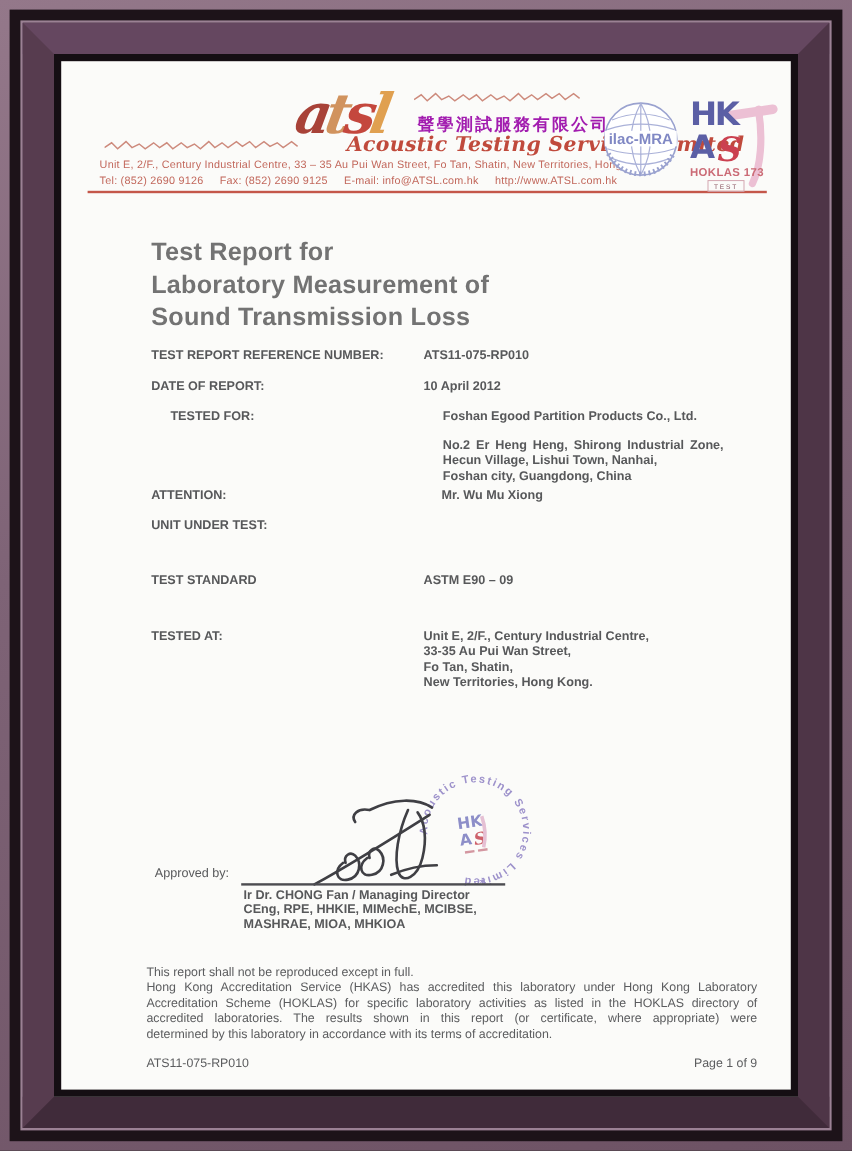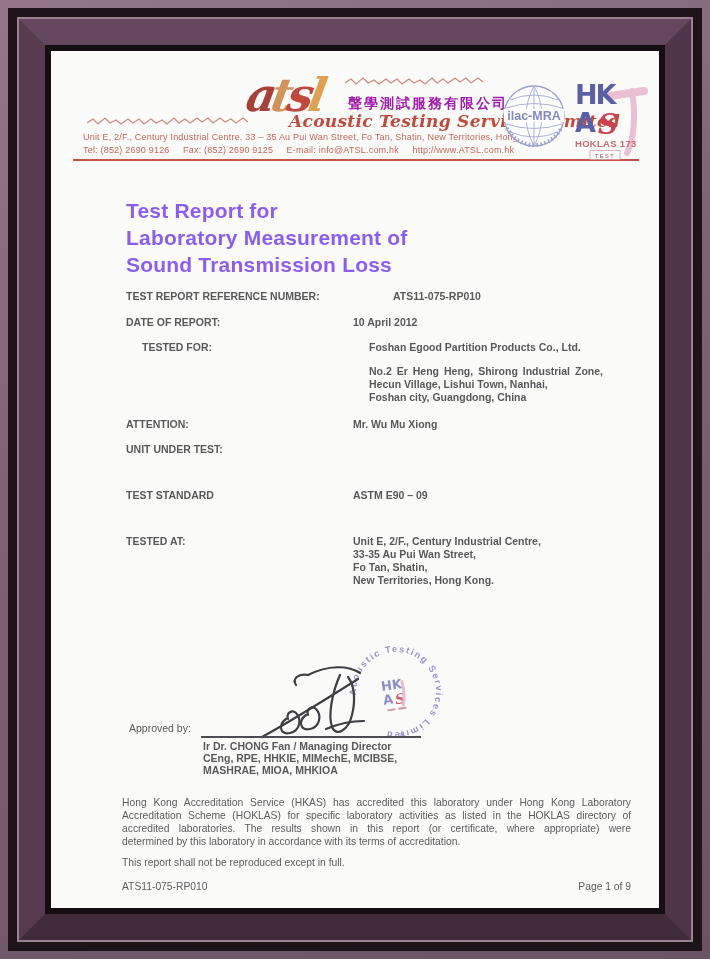--- a/index.html
+++ b/index.html
@@ -27,21 +27,21 @@
              letter-spacing:-5px;transform:skewX(-10deg);}
   #chinese-name{position:absolute;left:297px;top:44px;font-size:14px;font-weight:bold;
                 color:#a21caf;letter-spacing:2px;}
   #script-name{position:absolute;left:238px;top:60px;font-family:"DejaVu Serif",serif;
                font-style:italic;font-weight:bold;font-size:17px;color:#c04a3c;letter-spacing:.3px;}
   #ilac-logo{position:absolute;left:451px;top:32px;}
   #hkas-logo{position:absolute;left:523px;top:26px;}
 
   
   #report-title{position:absolute;left:75px;top:146px;font-size:21px;font-weight:bold;
-                line-height:27px;color:#8b5cf6;letter-spacing:.2px;}
+                line-height:27px;color:#737373;letter-spacing:.2px;}
   #fields{position:absolute;left:75px;top:239px;width:477px;font-size:10.5px;font-weight:bold;}
   .field-row{display:flex;}
   .field-label{width:227px;flex:0 0 227px;line-height:13px;}
   .field-value{width:250px;line-height:13px;}
   .ln{line-height:13px;}
   .just{text-align:justify;text-align-last:justify;}
 
   
   #sig-section{position:absolute;left:75px;top:603px;width:480px;height:135px;}
   #approved-by{position:absolute;left:3px;top:68px;font-size:10.5px;}
@@ -100,21 +100,21 @@
         <text x="31" y="80.5" text-anchor="middle" font-family="Liberation Sans, sans-serif" font-size="5.5" fill="#8a5560" letter-spacing="1.5">TEST</text>
       </svg>
 
       <div id="report-title">
                 <div>Test Report for</div>
                 <div>Laboratory Measurement of</div>
                 <div>Sound Transmission Loss</div>
               </div>
 
       <div id="fields">
-  <div class="field-row" style="margin-top: 0px; gap: 40px;">
+  <div class="field-row" style="margin-top: 0px;">
     <div class="field-label">TEST REPORT REFERENCE NUMBER:</div>
     <div class="field-value">
                     <div>
                       <div class="ln">ATS11-075-RP010</div>
                     </div>
                   </div>
   </div>
 
   <div class="field-row" style="margin-top: 13px;">
     <div class="field-label">DATE OF REPORT:</div>
@@ -132,21 +132,21 @@
                       <div class="ln">Foshan Egood Partition Products Co., Ltd.</div>
                     </div>
                     <div style="margin-top: 11px;">
                       <div class="ln just">No.2 Er Heng Heng, Shirong Industrial Zone,</div>
                       <div class="ln">Hecun Village, Lishui Town, Nanhai,</div>
                       <div class="ln">Foshan city, Guangdong, China</div>
                     </div>
                   </div>
   </div>
 
-  <div class="field-row" style="margin-top: 14px;">
+  <div class="field-row" style="margin-top: 3px; gap: 15px;">
     <div class="field-label">ATTENTION:</div>
     <div class="field-value">
                     <div>
                       <div class="ln">Mr. Wu Mu Xiong</div>
                     </div>
                   </div>
   </div>
 
   <div class="field-row" style="margin-top: 12px;">
     <div class="field-label">UNIT UNDER TEST:</div>
@@ -204,27 +204,27 @@
         <div id="approved-by">Approved by:</div>
         <div id="sig-underline"></div>
         <div id="sig-name">
           <div>Ir Dr. CHONG Fan / Managing Director</div>
           <div>CEng, RPE, HHKIE, MIMechE, MCIBSE,</div>
           <div>MASHRAE, MIOA, MHKIOA</div>
         </div>
       </div>
 
       <div id="footer">
+        <div id="repro-note">This report shall not be reproduced except in full.</div>
         <div id="accred">
                   <div class="ln just">Hong Kong Accreditation Service (HKAS) has accredited this laboratory under Hong Kong Laboratory</div>
                   <div class="ln just">Accreditation Scheme (HOKLAS) for specific laboratory activities as listed in the HOKLAS directory of</div>
                   <div class="ln just">accredited laboratories. The results shown in this report (or certificate, where appropriate) were</div>
                   <div class="ln">determined by this laboratory in accordance with its terms of accreditation.</div>
                 </div>
-        <div id="repro-note">This report shall not be reproduced except in full.</div>
         <div id="page-row">
           <span>ATS11-075-RP010</span>
           <span>Page 1 of 9</span>
         </div>
       </div>
 
      </div>
     </div>
    </div>
   </div>

